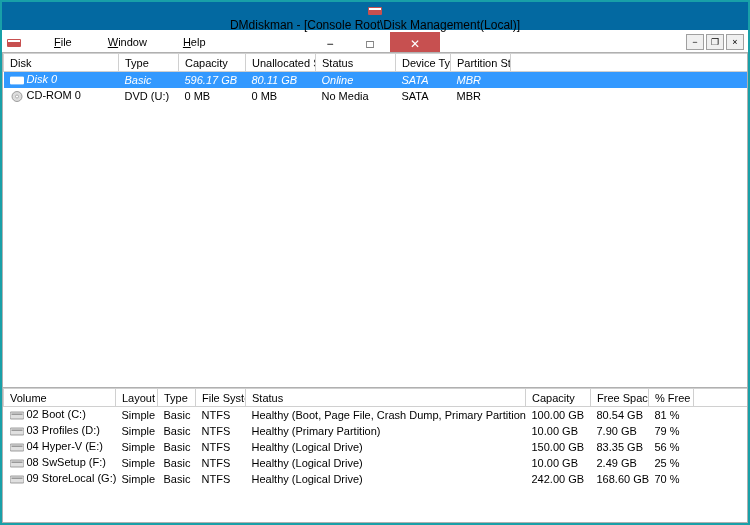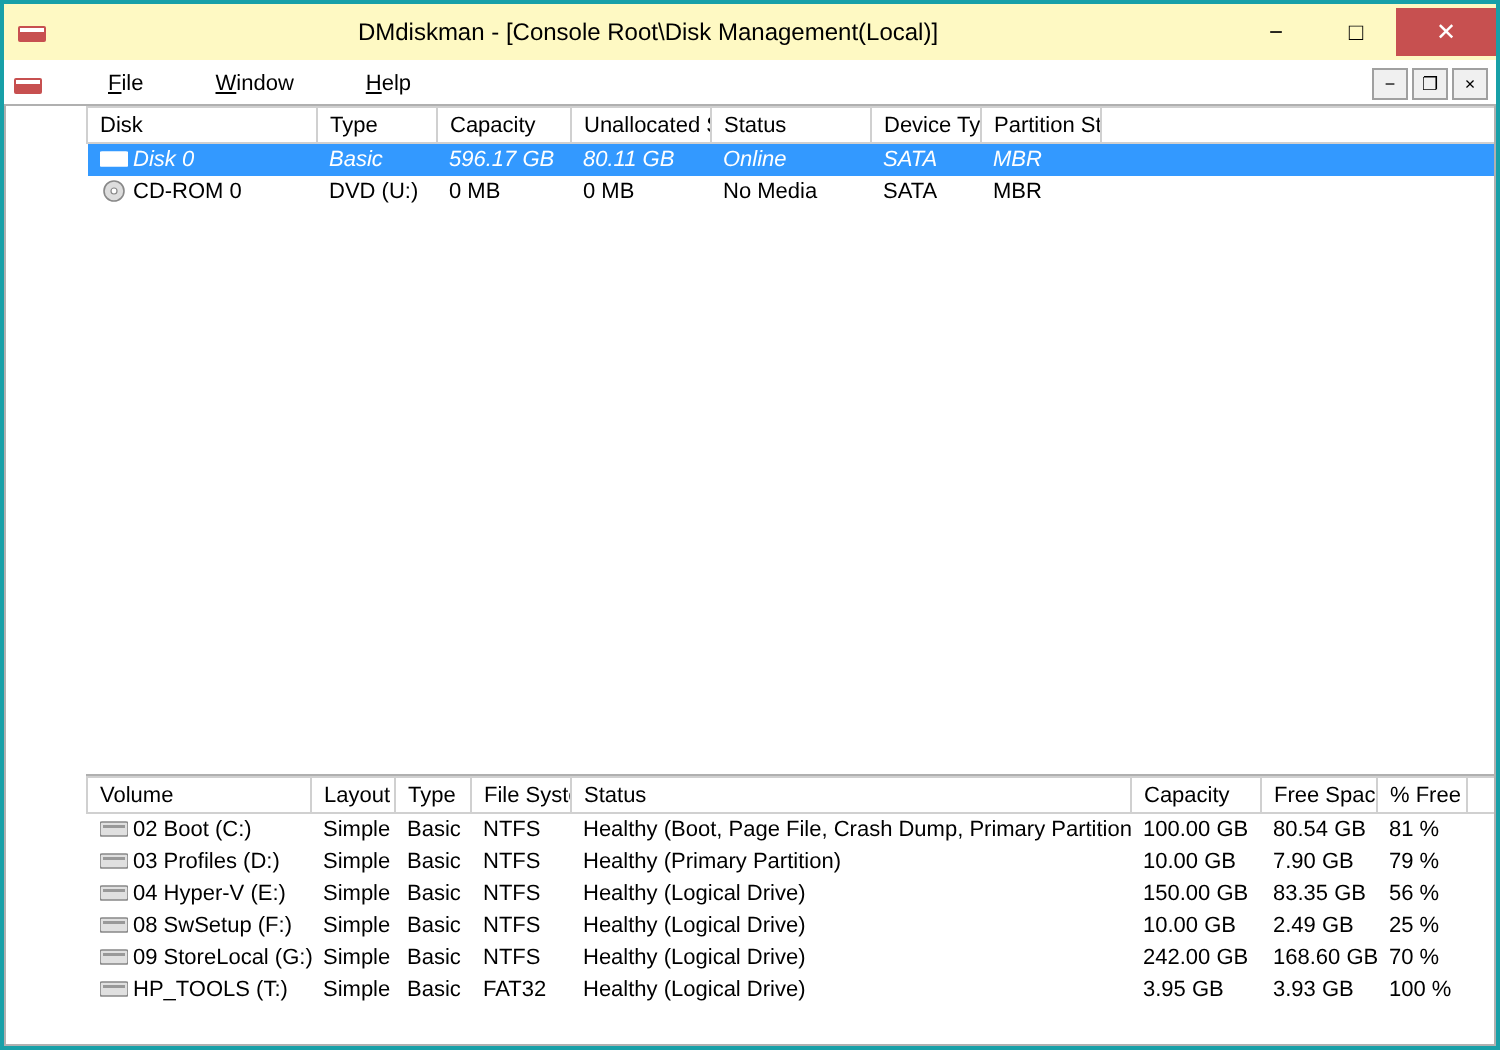--- a/index.html
+++ b/index.html
@@ -1,29 +1,29 @@
 <!DOCTYPE html>
 <html><head>
 <meta charset="utf-8">
 <style>
 * { box-sizing: border-box; margin: 0; padding: 0; }
 body { font-family: "Segoe UI", Tahoma, sans-serif; font-size: 11px; background: #fff; width: 750px; height: 525px; overflow: hidden; border: 2px solid #18a0a8; }
-.titlebar { height: 28px; background: #fef9c3; display: flex; align-items: center; color: #000; }
+.titlebar { height: 28px; background: #0369a1; display: flex; align-items: center; color: #000; flex-direction: column; }
 .titlebar .app-icon { width: 16px; height: 16px; margin: 0 6px; display: flex; align-items: center; justify-content: center; }
 .titlebar .title { flex: 1; text-align: center; font-size: 12px; }
 .titlebar .win-controls { display: flex; }
 .titlebar .win-btn { width: 40px; height: 24px; display: flex; align-items: center; justify-content: center; font-size: 12px; cursor: default; }
 .titlebar .win-btn.close { background: #c75050; color: #fff; width: 50px; }
 .menubar { height: 24px; background: #fff; display: flex; align-items: center; padding: 0 4px; border-bottom: 1px solid #d0d0d0; gap: 20px; }
 .menubar .app-icon-small { width: 16px; height: 16px; margin-right: 4px; }
 .menubar .menu-item { padding: 3px 8px; cursor: default; }
 .menubar .menu-item u { text-decoration: underline; }
 .menubar .mdi-controls { margin-left: auto; display: flex; gap: 2px; }
 .menubar .mdi-btn { width: 18px; height: 16px; border: 1px solid #a0a0a0; background: #f0f0f0; font-size: 9px; display: flex; align-items: center; justify-content: center; cursor: default; }
-.content { position: absolute; top: 52px; left: 2px; right: 2px; bottom: 2px; background: #fff; display: flex; flex-direction: column; border: 1px solid #b0b0b0; padding-left: 40px; }
+.content { position: absolute; top: 52px; left: 2px; right: 2px; bottom: 2px; background: #fff; display: flex; flex-direction: column; border: 1px solid #b0b0b0; }
 .pane { background: #fff; overflow: auto; }
 .top-pane { flex: 1; }
 .bottom-pane { height: 135px; border-top: 1px solid #b0b0b0; }
 table { width: 100%; border-collapse: collapse; table-layout: fixed; }
 th { text-align: left; font-weight: normal; padding: 2px 6px; border: 1px solid #d0d0d0; background: #fff; height: 18px; font-size: 11px; white-space: nowrap; overflow: hidden; }
 td { padding: 1px 6px; height: 16px; white-space: nowrap; overflow: hidden; font-size: 11px; }
 tr.selected td { background: #3399ff; color: #fff; font-style: italic; }
 .disk-icon { display: inline-block; width: 14px; height: 11px; margin-right: 3px; vertical-align: middle; }
 .disk-icon svg { width: 100%; height: 100%; }
 </style>
@@ -209,31 +209,17 @@
                 </svg></span><span>09 StoreLocal (G:)</span></td>
             <td>Simple</td>
             <td>Basic</td>
             <td>NTFS</td>
             <td>Healthy (Logical Drive)</td>
             <td>242.00 GB</td>
             <td>168.60 GB</td>
             <td>70 %</td>
             <td></td>
           </tr>
-          <tr>
-            <td><span class="disk-icon"><svg viewBox="0 0 14 11">
-                  <rect x="0" y="2" width="14" height="7" rx="1" fill="#e0e0e0" stroke="#888" stroke-width="0.8"></rect>
-                  <rect x="1.5" y="3.5" width="11" height="1.5" fill="#999"></rect>
-                </svg></span><span>HP_TOOLS (T:)</span></td>
-            <td>Simple</td>
-            <td>Basic</td>
-            <td>FAT32</td>
-            <td>Healthy (Logical Drive)</td>
-            <td>3.95 GB</td>
-            <td>3.93 GB</td>
-            <td>100 %</td>
-            <td></td>
-          </tr>
         </tbody>
     </table>
   </div>
 
 </div>
 
 </body></html>

